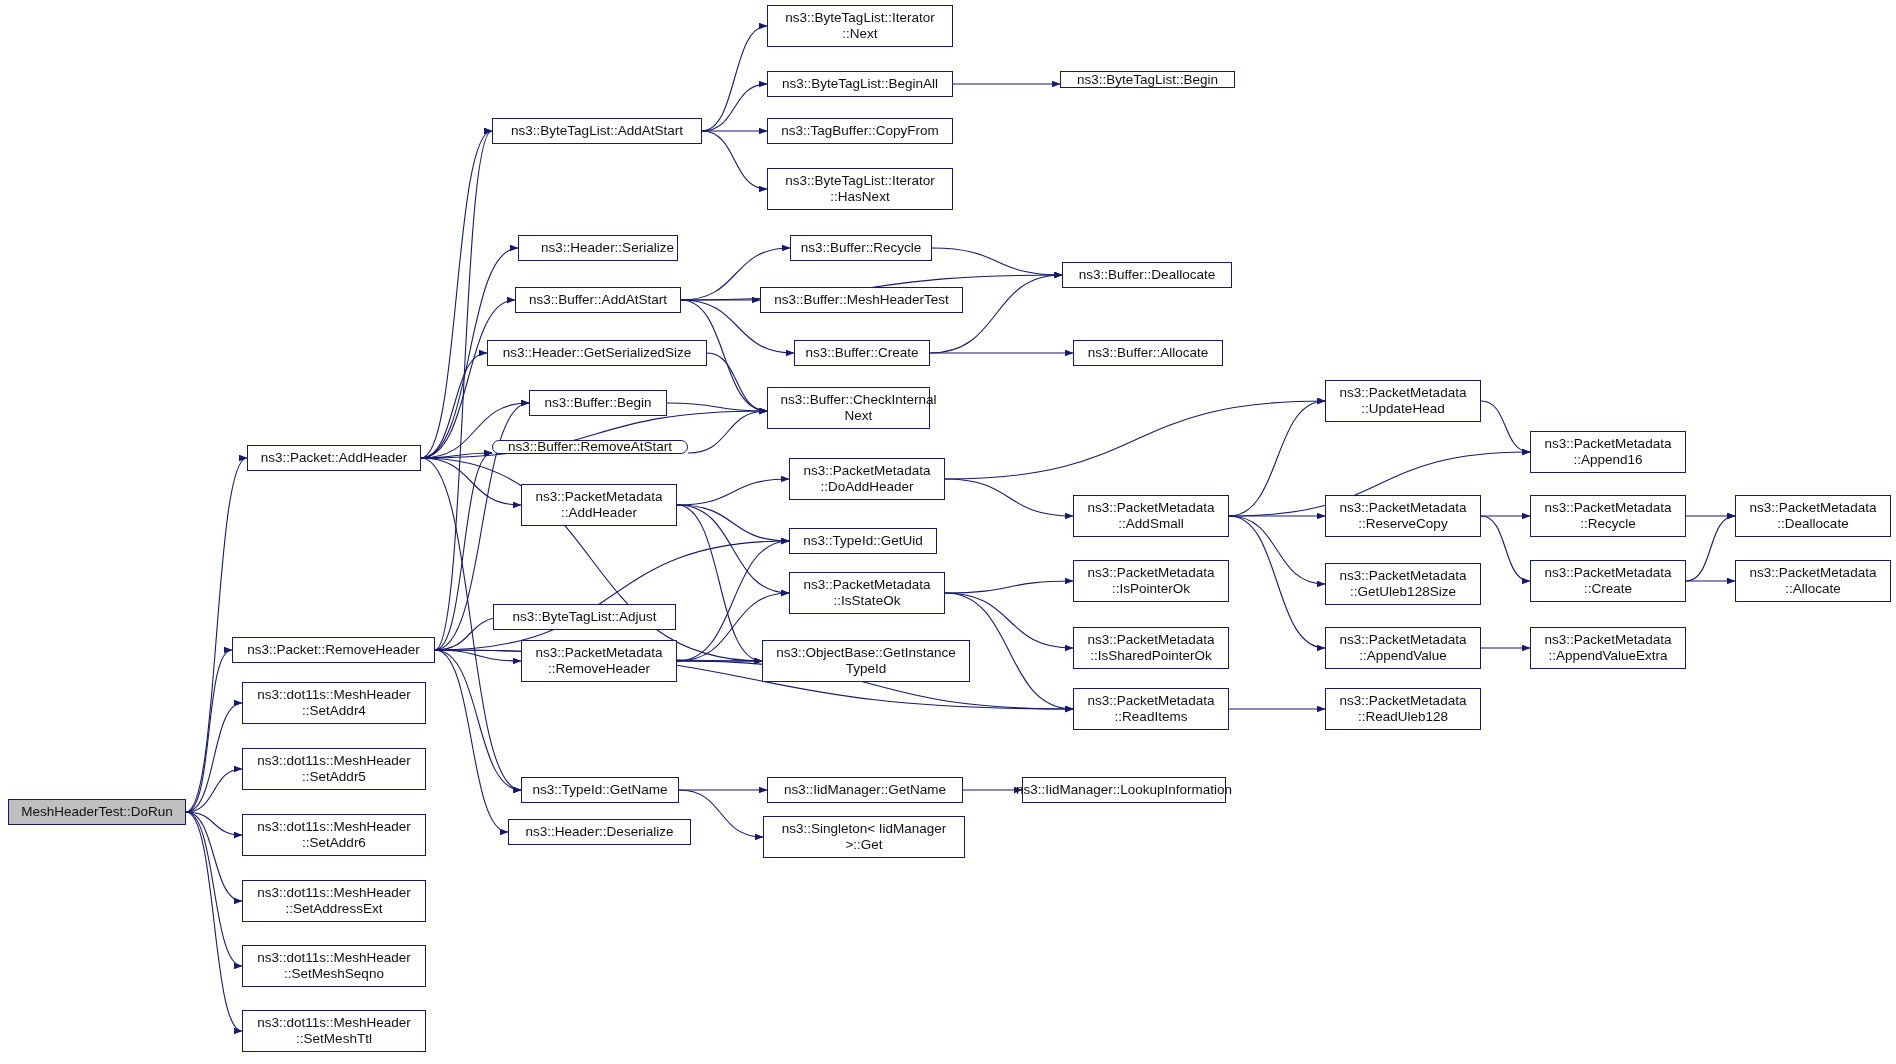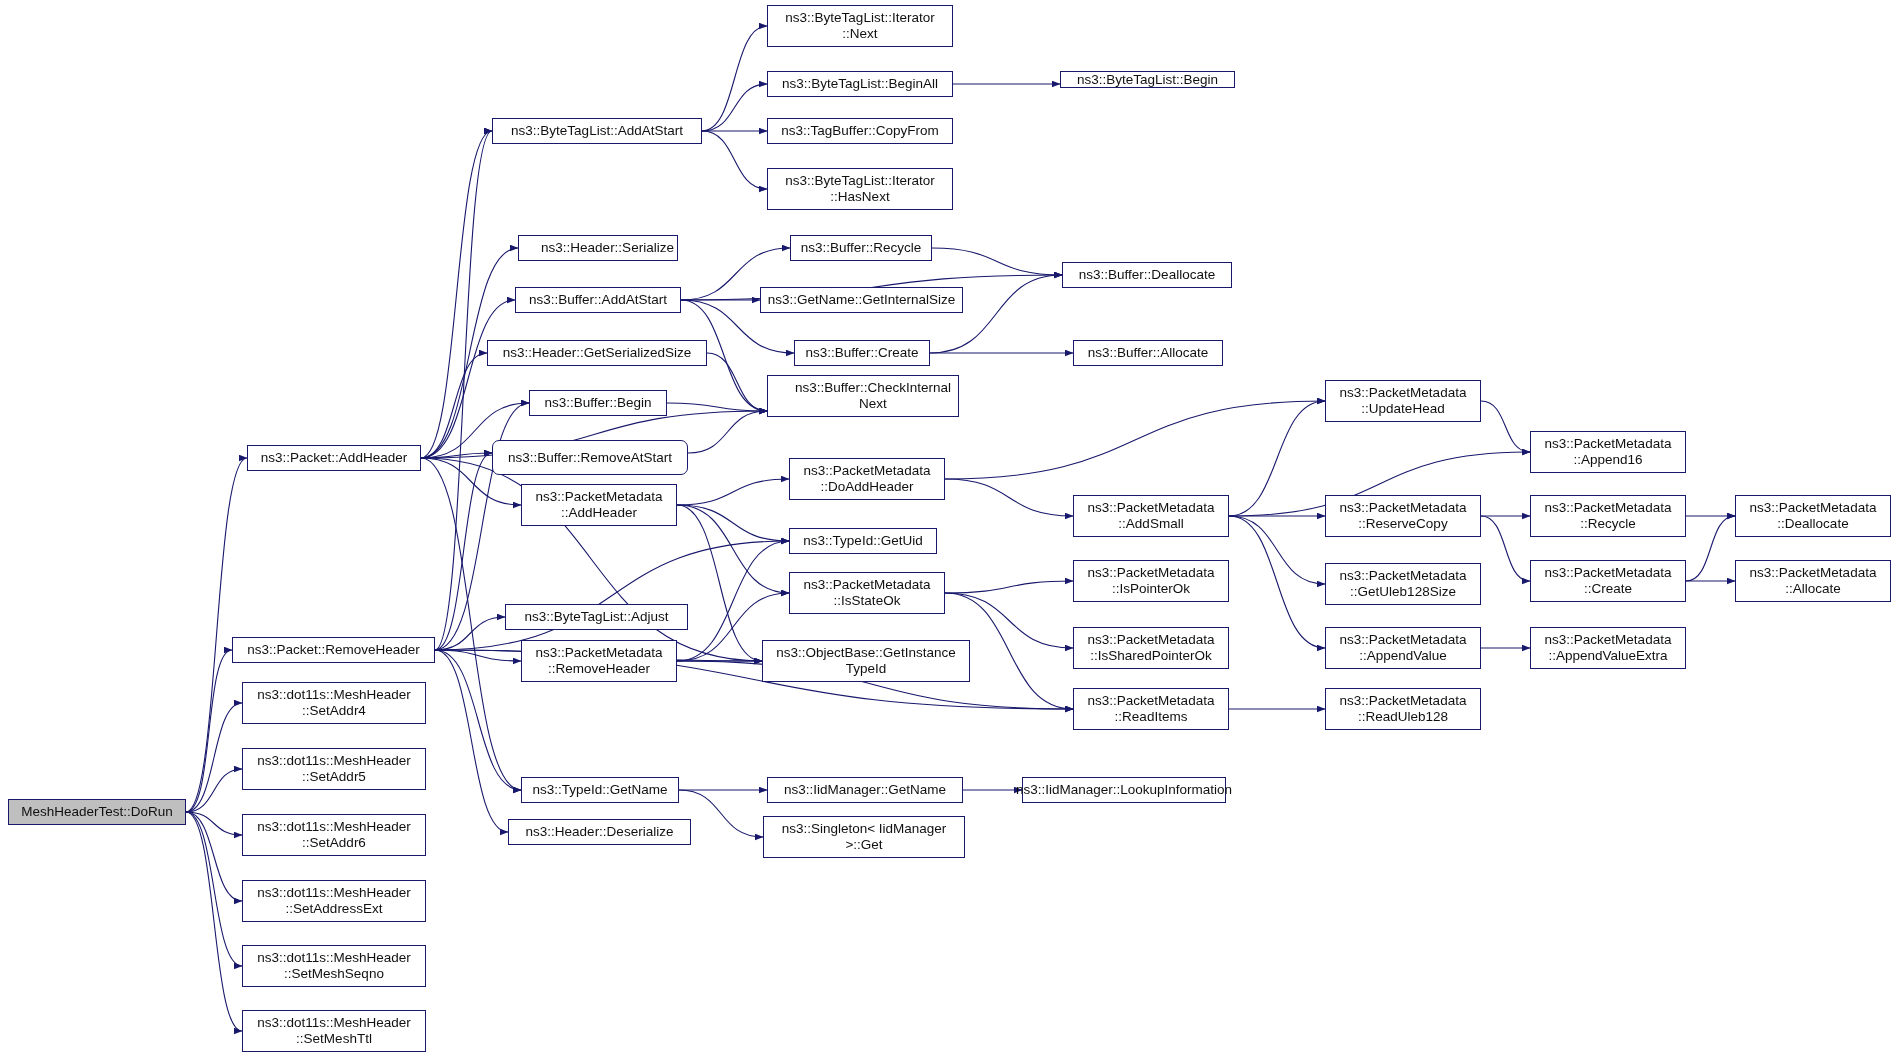--- a/index.html
+++ b/index.html
@@ -139,34 +139,34 @@
     <div class="node" style="left: 242px; top: 748px; width: 184px; height: 42px;"><span>ns3::dot11s::MeshHeader</span><span>::SetAddr5</span></div>
     <div class="node" style="left: 242px; top: 814px; width: 184px; height: 42px;"><span>ns3::dot11s::MeshHeader</span><span>::SetAddr6</span></div>
     <div class="node" style="left: 242px; top: 880px; width: 184px; height: 42px;"><span>ns3::dot11s::MeshHeader</span><span>::SetAddressExt</span></div>
     <div class="node" style="left: 242px; top: 945px; width: 184px; height: 42px;"><span>ns3::dot11s::MeshHeader</span><span>::SetMeshSeqno</span></div>
     <div class="node" style="left: 242px; top: 1010px; width: 184px; height: 42px;"><span>ns3::dot11s::MeshHeader</span><span>::SetMeshTtl</span></div>
     <div class="node" style="left: 492px; top: 118px; width: 210px; height: 26px;"><span>ns3::ByteTagList::AddAtStart</span></div>
     <div class="node" style="left: 518px; top: 235px; width: 160px; height: 26px; padding-left: 19px;"><span>ns3::Header::Serialize</span></div>
     <div class="node" style="left: 515px; top: 287px; width: 166px; height: 26px;"><span>ns3::Buffer::AddAtStart</span></div>
     <div class="node" style="left: 487px; top: 340px; width: 220px; height: 26px;"><span>ns3::Header::GetSerializedSize</span></div>
     <div class="node" style="left: 529px; top: 390px; width: 138px; height: 26px;"><span>ns3::Buffer::Begin</span></div>
-    <div class="node" style="left: 492px; top: 440px; width: 196px; height: 35px; border-radius: 7px;"><span>ns3::Buffer::RemoveAtStart</span></div>
+    <div class="node" style="left: 492px; top: 440px; width: 196px; height: 14px; border-radius: 7px;"><span>ns3::Buffer::RemoveAtStart</span></div>
     <div class="node" style="left: 521px; top: 484px; width: 156px; height: 42px;"><span>ns3::PacketMetadata</span><span>::AddHeader</span></div>
-    <div class="node" style="left: 505px; top: 604px; width: 183px; height: 26px;"><span>ns3::ByteTagList::Adjust</span></div>
+    <div class="node" style="left: 493px; top: 604px; width: 183px; height: 26px;"><span>ns3::ByteTagList::Adjust</span></div>
     <div class="node" style="left: 521px; top: 640px; width: 156px; height: 42px;"><span>ns3::PacketMetadata</span><span>::RemoveHeader</span></div>
     <div class="node" style="left: 521px; top: 777px; width: 158px; height: 26px;"><span>ns3::TypeId::GetName</span></div>
     <div class="node" style="left: 508px; top: 819px; width: 183px; height: 26px;"><span>ns3::Header::Deserialize</span></div>
     <div class="node" style="left: 767px; top: 5px; width: 186px; height: 42px;"><span>ns3::ByteTagList::Iterator</span><span>::Next</span></div>
     <div class="node" style="left: 767px; top: 71px; width: 186px; height: 26px;"><span>ns3::ByteTagList::BeginAll</span></div>
     <div class="node" style="left: 767px; top: 118px; width: 186px; height: 26px;"><span>ns3::TagBuffer::CopyFrom</span></div>
     <div class="node" style="left: 767px; top: 168px; width: 186px; height: 42px;"><span>ns3::ByteTagList::Iterator</span><span>::HasNext</span></div>
     <div class="node" style="left: 790px; top: 235px; width: 142px; height: 26px;"><span>ns3::Buffer::Recycle</span></div>
-    <div class="node" style="left: 760px; top: 287px; width: 203px; height: 26px;"><span>ns3::GetName::GetInternalSize</span></div>
+    <div class="node" style="left: 760px; top: 287px; width: 203px; height: 26px;"><span>ns3::Buffer::MeshHeaderTest</span></div>
     <div class="node" style="left: 794px; top: 340px; width: 136px; height: 26px;"><span>ns3::Buffer::Create</span></div>
-    <div class="node" style="left: 767px; top: 375px; width: 192px; height: 42px; padding-left: 20px;"><span>ns3::Buffer::CheckInternal</span><span>Next</span></div>
+    <div class="node" style="left: 767px; top: 387px; width: 163px; height: 42px; padding-left: 20px;"><span>ns3::Buffer::CheckInternal</span><span>Next</span></div>
     <div class="node" style="left: 789px; top: 458px; width: 156px; height: 42px;"><span>ns3::PacketMetadata</span><span>::DoAddHeader</span></div>
     <div class="node" style="left: 789px; top: 528px; width: 148px; height: 26px;"><span>ns3::TypeId::GetUid</span></div>
     <div class="node" style="left: 789px; top: 572px; width: 156px; height: 42px;"><span>ns3::PacketMetadata</span><span>::IsStateOk</span></div>
     <div class="node" style="left: 762px; top: 640px; width: 208px; height: 42px;"><span>ns3::ObjectBase::GetInstance</span><span>TypeId</span></div>
     <div class="node" style="left: 767px; top: 777px; width: 196px; height: 26px;"><span>ns3::IidManager::GetName</span></div>
     <div class="node" style="left: 763px; top: 816px; width: 202px; height: 42px;"><span>ns3::Singleton&lt; IidManager</span><span>&gt;::Get</span></div>
     <div class="node" style="left: 1060px; top: 71px; width: 175px; height: 17px;"><span>ns3::ByteTagList::Begin</span></div>
     <div class="node" style="left: 1062px; top: 262px; width: 170px; height: 26px;"><span>ns3::Buffer::Deallocate</span></div>
     <div class="node" style="left: 1073px; top: 340px; width: 150px; height: 26px;"><span>ns3::Buffer::Allocate</span></div>
     <div class="node" style="left: 1073px; top: 495px; width: 156px; height: 42px;"><span>ns3::PacketMetadata</span><span>::AddSmall</span></div>

